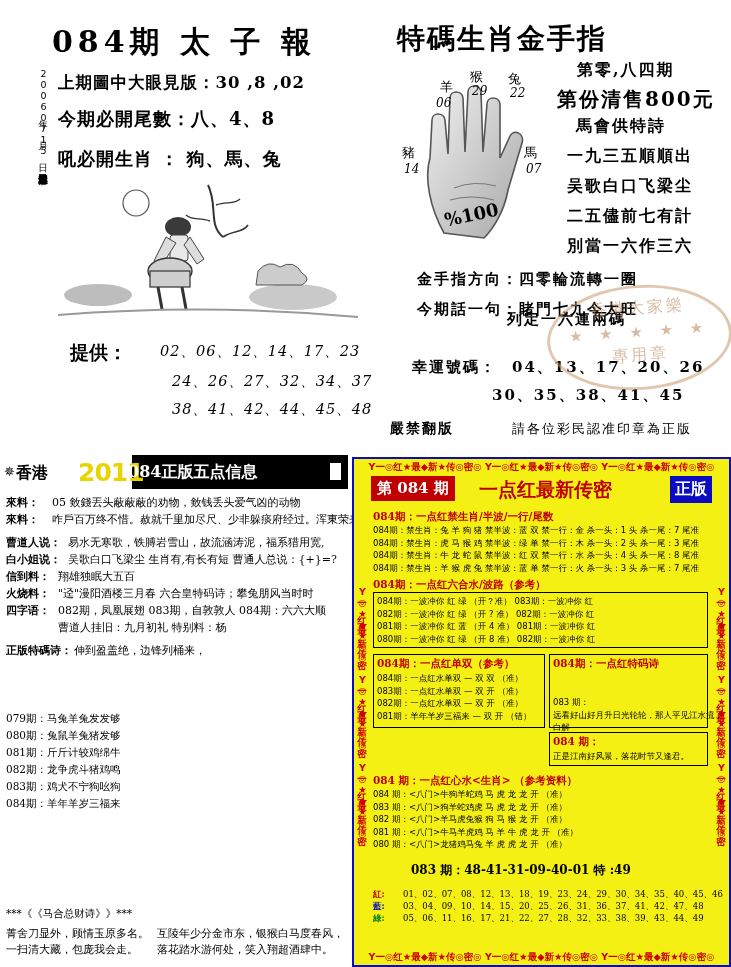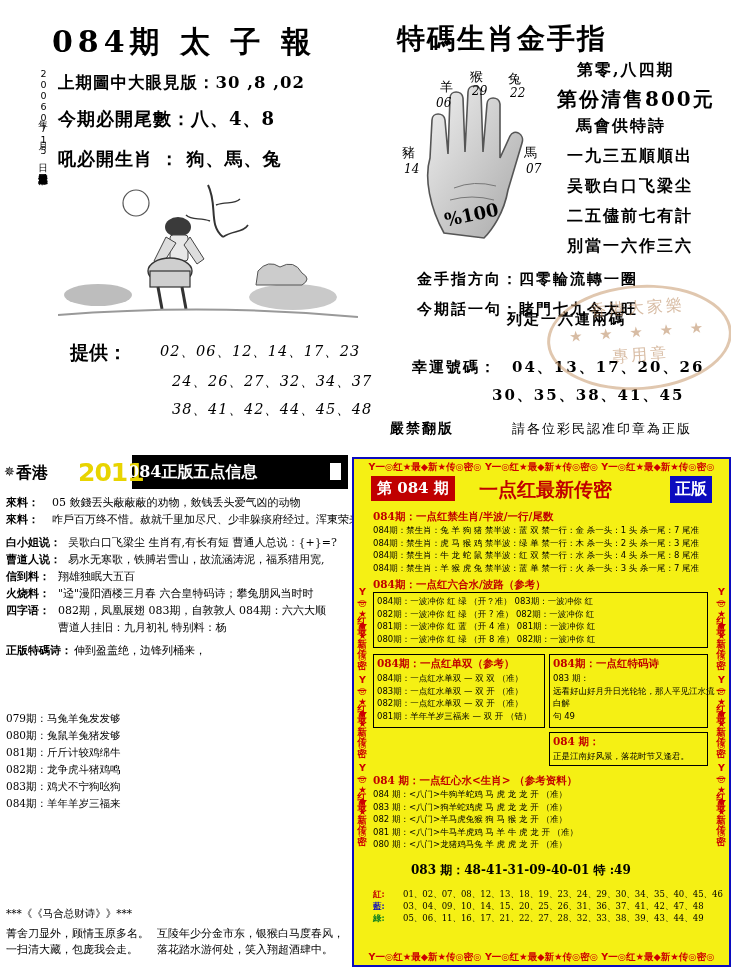--- a/index.html
+++ b/index.html
@@ -409,26 +409,26 @@
       <div class="bl-row">
         <div class="bl-key">來料：</div>
         <div class="bl-val">05  㪘錢丟头蔽蔽蔽的劝物，㪘钱丢头爱气凶的动物</div>
       </div>
       <div class="bl-row">
         <div class="bl-key">來料：</div>
         <div class="bl-val">咋戶百万终不惜。赦就千里加尽尺、少非躲痰府经过。浑東荣来常誇牙,</div>
       </div>
       <div class="bl-sep"></div>
       <div class="bl-row">
+        <div class="bl-key" style="width:62px;flex:0 0 62px;">曹道人说：</div>
+        <div class="bl-val">易水无寒歌，铁膊岩雪山，故流涵涛泥，福系猎用宽,</div>
+      </div>
+      <div class="bl-row">
         <div class="bl-key" style="width:62px;flex:0 0 62px;">白小姐说：</div>
         <div class="bl-val">吴歌白口飞梁尘                                  生肖有,有长有短   曹通人总说：{+}=?</div>
-      </div>
-      <div class="bl-row">
-        <div class="bl-key" style="width:62px;flex:0 0 62px;">曹道人说：</div>
-        <div class="bl-val">易水无寒歌，铁膊岩雪山，故流涵涛泥，福系猎用宽,</div>
       </div>
       <div class="bl-row">
         <div class="bl-key" style="width:52px;flex:0 0 52px;">信到料：</div>
         <div class="bl-val">翔雄独眠大五百</div>
       </div>
       <div class="bl-row">
         <div class="bl-key" style="width:52px;flex:0 0 52px;">火烧料：</div>
         <div class="bl-val">"迳"漫阳酒楼三月春  六合皇特码诗；攀兔朋风当时时</div>
       </div>
       <div class="bl-row">
@@ -527,21 +527,21 @@
         <div class="br-table" style="padding:1px 3px;">
           <div class="r">084期：一点红水单双 — 双  双  （准）</div>
           <div class="r">083期：一点红水单双 — 双  开 （准）</div>
           <div class="r">082期：一点红水单双 — 双  开 （准）</div>
           <div class="r">081期：羊年羊岁三福来 — 双  开 （错）</div>
         </div>
       </div>
 
       <div class="br-box" style="left:178px; top:178px; width:159px; height:74px;">
         <div class="br-sec-head" style="padding:2px 3px 0 3px;">084期：一点红特码诗</div>
-        <div class="br-table" style="padding:1px 3px;">
+        <div class="br-table" style="padding:1px 3px;margin-top:24px;">
           <div class="r">083 期：</div>
           <div class="r">远看好山好月升日光轮轮，那人平见江水流，</div>
           <div class="r">白解</div>
           <div class="r">句 49</div>
         </div>
       </div>
 
       <div class="br-box" style="left:178px; top:256px; width:159px; height:34px;">
         <div class="br-sec-head" style="padding:2px 3px 0 3px;">084 期：</div>
         <div class="br-table" style="padding:1px 3px;">

